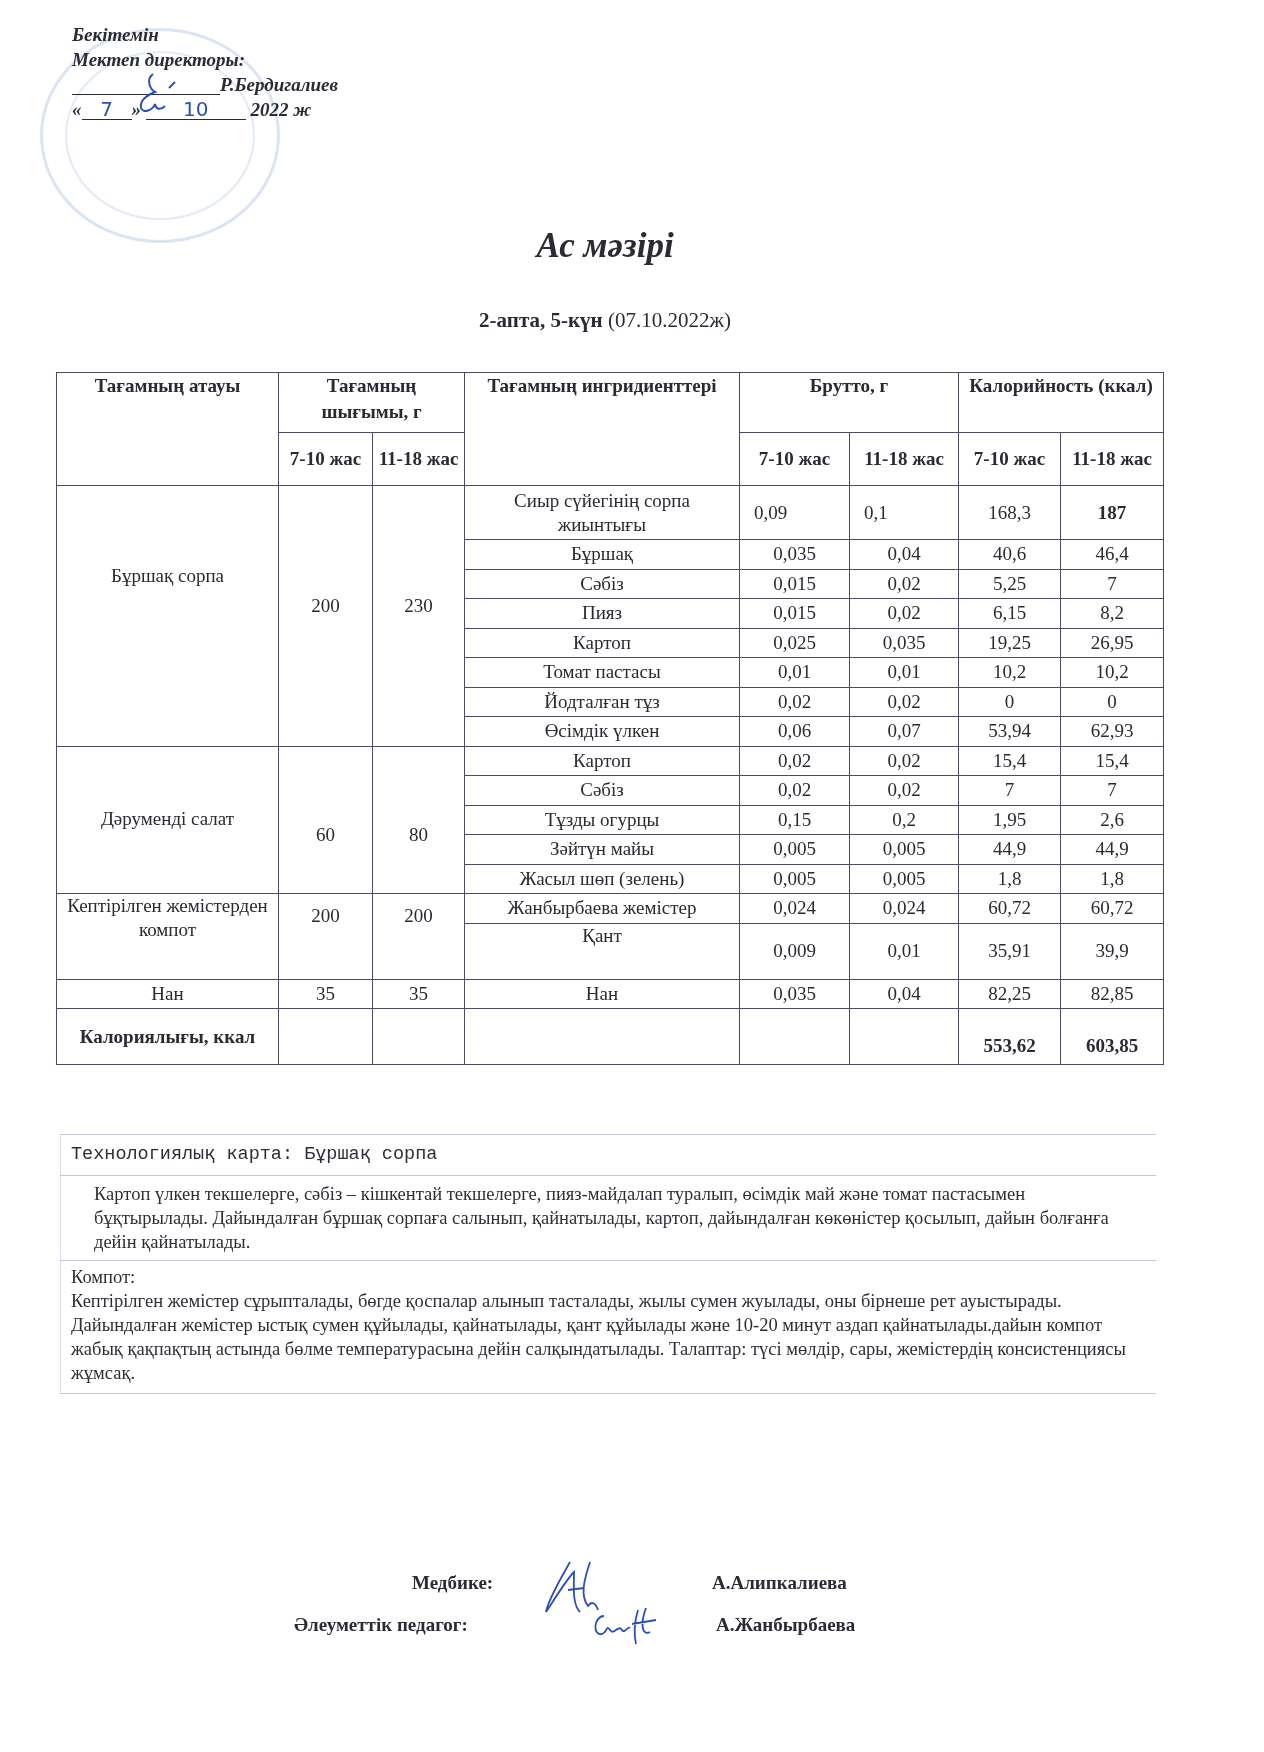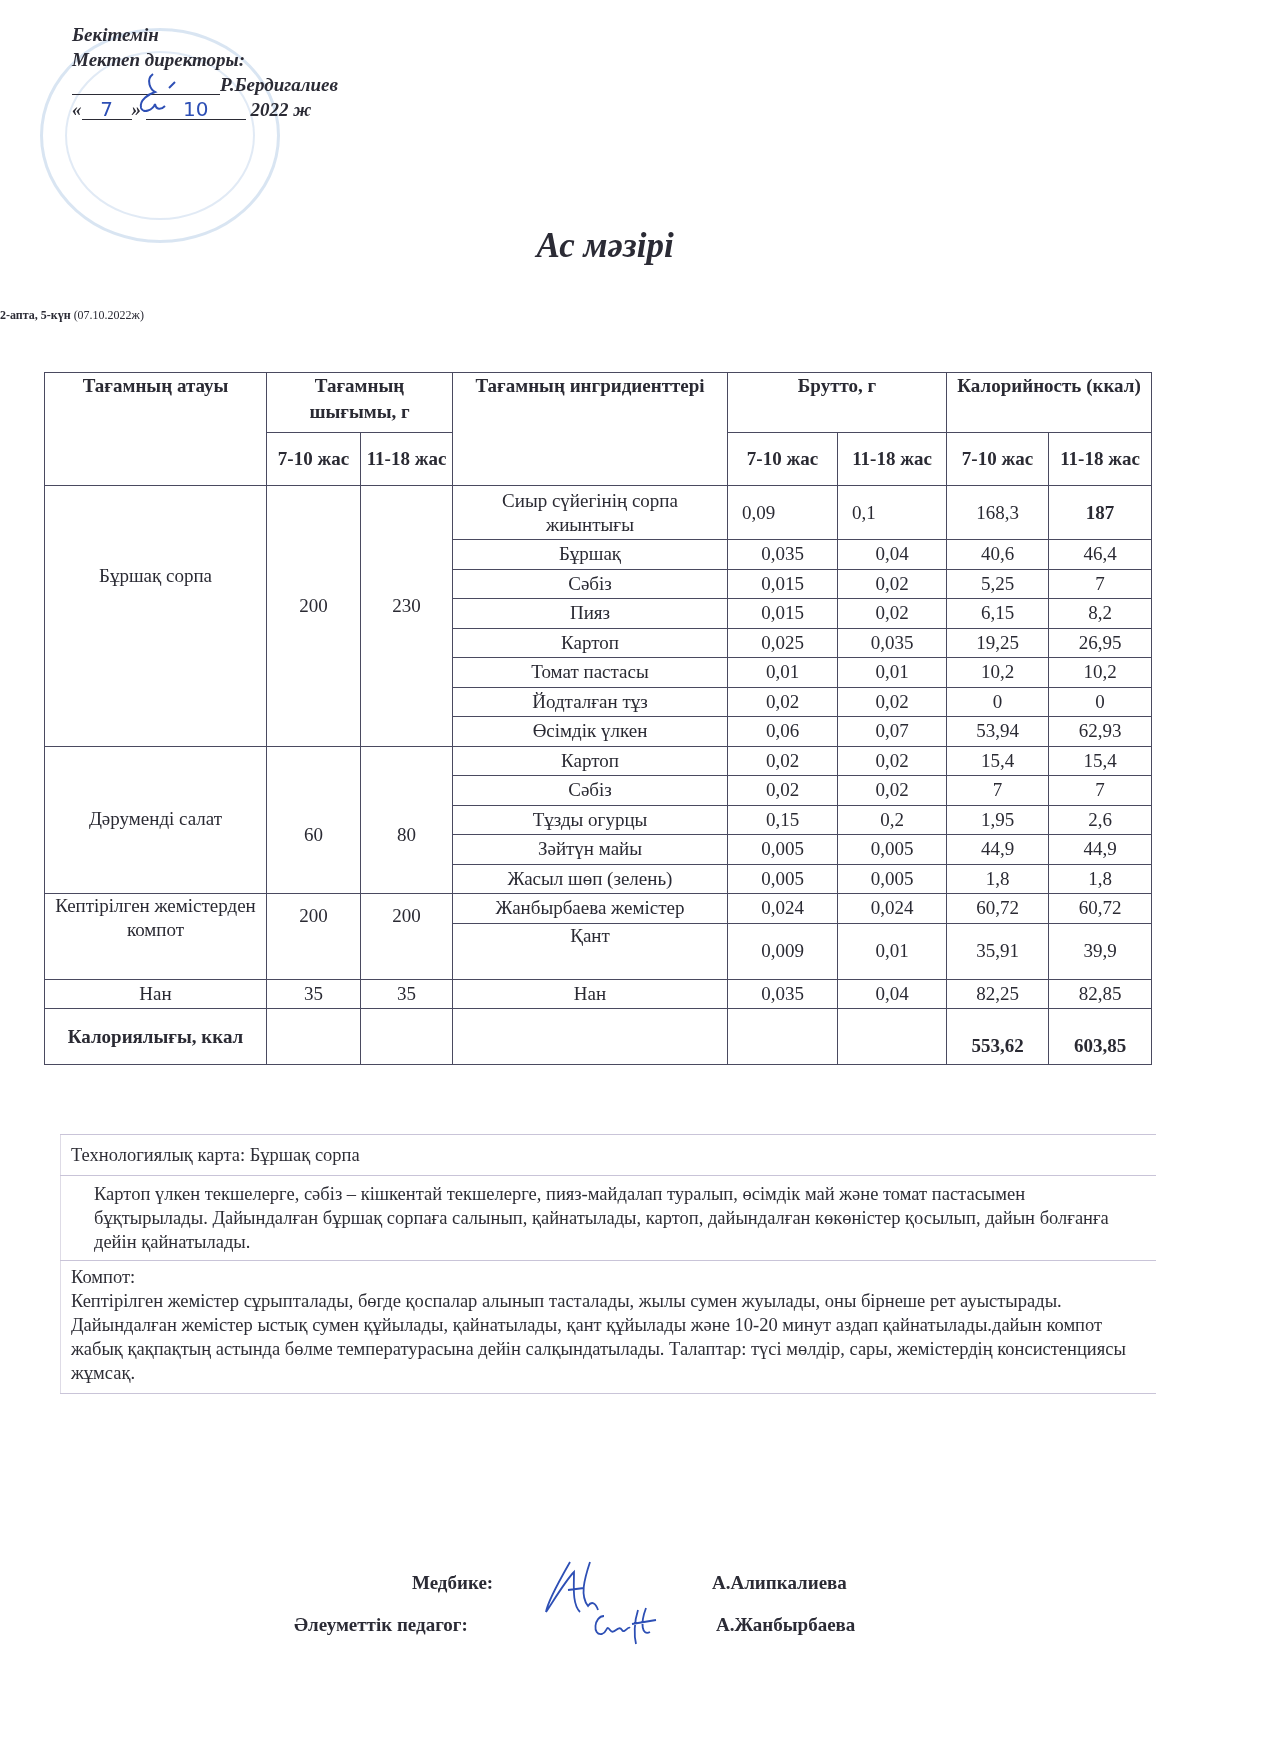--- a/index.html
+++ b/index.html
@@ -6,24 +6,24 @@
     body { width: 1264px; height: 1752px; position: relative; overflow: hidden; font-family: "Liberation Serif", serif; color: #2a2a33; }
 
     .approval { position: absolute; left: 72px; top: 22px; font-style: italic; font-weight: bold; font-size: 19px; line-height: 25px; color: #2b2b35; }
     .approval .line { white-space: nowrap; }
     .approval .blank { display: inline-block; border-bottom: 1.5px solid #2b2b35; text-align: center; font-style: normal; font-weight: normal; color: #2d4fb5; font-family: "DejaVu Sans", sans-serif; font-size: 20px; line-height: 20px; }
     .stamp { position: absolute; left: 40px; top: 28px; width: 240px; height: 215px; border-radius: 50%; border: 3px solid rgba(120,160,210,0.28); box-sizing: border-box; }
     .stamp::after { content: ""; position: absolute; left: 22px; top: 20px; right: 22px; bottom: 20px; border-radius: 50%; border: 2px solid rgba(120,160,210,0.22); }
     .sig-director { position: absolute; left: 125px; top: 70px; width: 55px; height: 50px; }
 
     .title { position: absolute; left: 0; width: 1210px; top: 226px; text-align: center; font-style: italic; font-weight: bold; font-size: 35px; color: #2b2b35; }
-    .subtitle { position: absolute; left: 0; width: 1210px; top: 308px; font-size: 12px; color: #2b2b35; }
+    .subtitle { position: absolute; left: 0; width: 1210px; top: 308px; text-align: center; font-size: 21px; color: #2b2b35; }
     .subtitle b { font-weight: bold; }
 
-    table.menu { position: absolute; left: 44px; top: 372px; width: 1107px; border-collapse: collapse; font-size: 19px; table-layout: fixed; }
+    table.menu { position: absolute; left: 56px; top: 372px; width: 1107px; border-collapse: collapse; font-size: 19px; table-layout: fixed; }
     table.menu td, table.menu th { border: 1px solid #4a4a60; text-align: center; vertical-align: middle; padding: 0 3px; line-height: 24px; }
     table.menu th { font-weight: bold; vertical-align: top; line-height: 26px; }
     table.menu th.mid { vertical-align: middle; }
     table.menu tr.r { height: 29.5px; }
     table.menu td.top { vertical-align: top; }
     table.menu td.bold { font-weight: bold; }
 
     .techcards { position: absolute; left: 60px; top: 1134px; width: 1095px; border-collapse: collapse; font-size: 18.5px; line-height: 24px; color: #2e2e36; }
     .techcards td { border-top: 1px solid #c9c4d8; border-bottom: 1px solid #c9c4d8; border-left: 1px solid #dedbe6; padding: 4px 10px 4px 10px; text-align: left; }
 
@@ -223,21 +223,21 @@
     <td></td>
     <td class="bold" style="vertical-align:bottom;padding-bottom:6px;">553,62</td>
     <td class="bold" style="vertical-align:bottom;padding-bottom:6px;">603,85</td>
   </tr>
 </tbody>
   </table>
 
 <table class="techcards">
   <tbody>
       <tr>
-    <td style="height:32px;">
+    <td style="height:32px;font-family:Liberation Mono, monospace;">
       <div>Технологиялық карта: Бұршақ сорпа</div>
     </td>
   </tr>
   <tr>
     <td style="padding-top:6px;padding-bottom:6px;padding-left:33px;">
       <div style="width:1020px;">Картоп үлкен текшелерге, сәбіз – кішкентай текшелерге, пияз-майдалап туралып, өсімдік май және томат пастасымен бұқтырылады. Дайындалған бұршақ сорпаға салынып, қайнатылады, картоп, дайындалған көкөністер қосылып, дайын болғанға дейін қайнатылады.</div>
     </td>
   </tr>
   <tr>
     <td style="padding-top:4px;padding-bottom:8px;">

